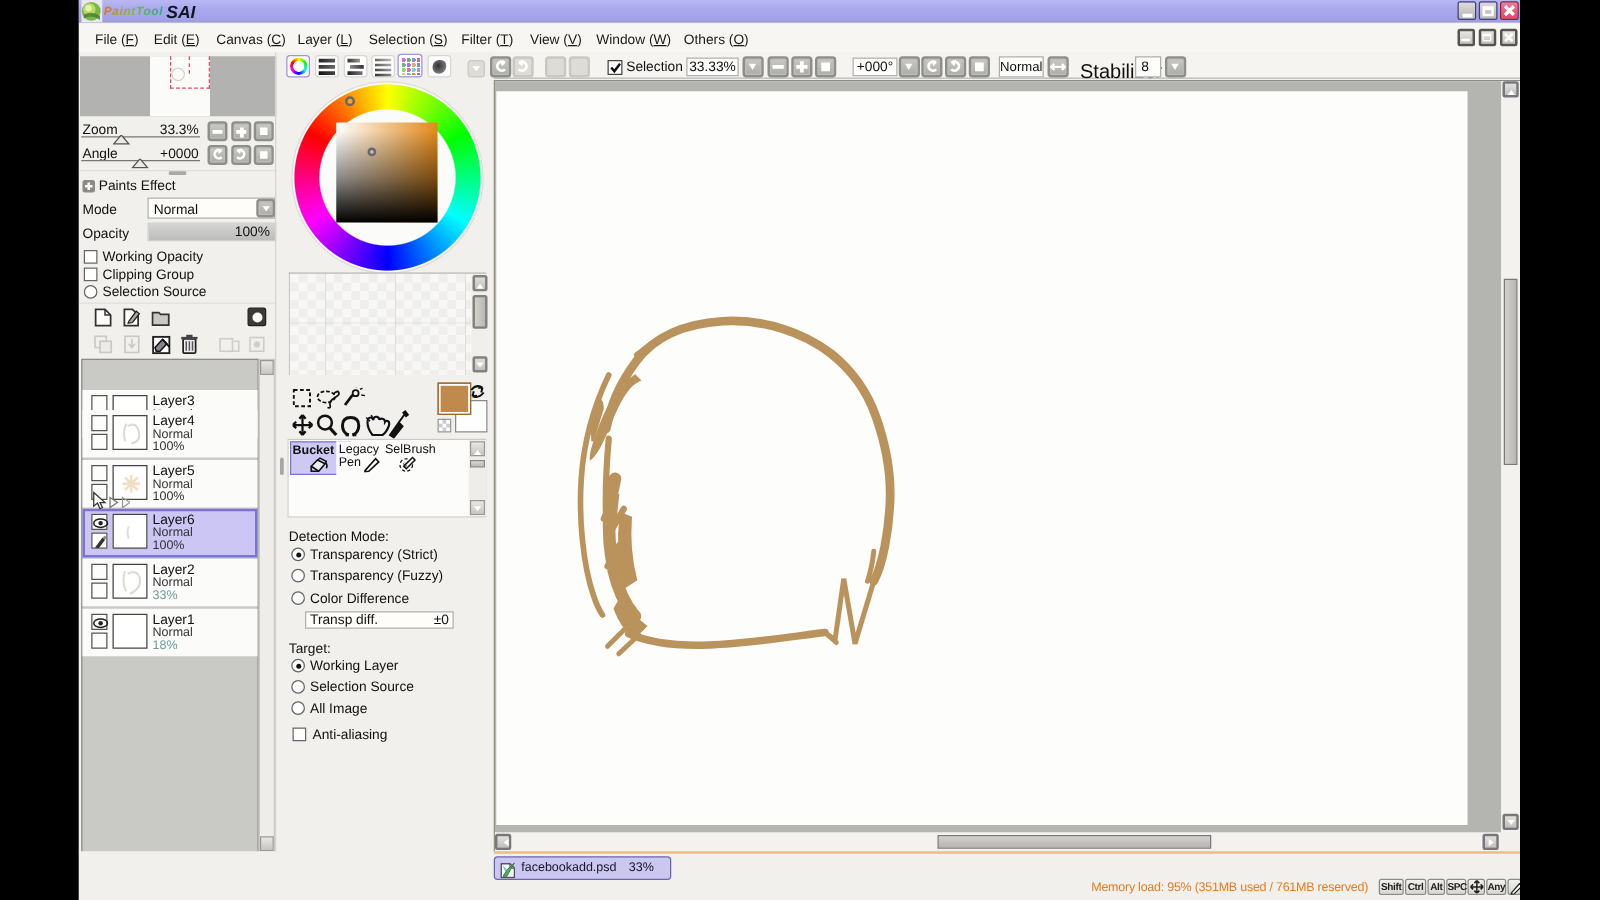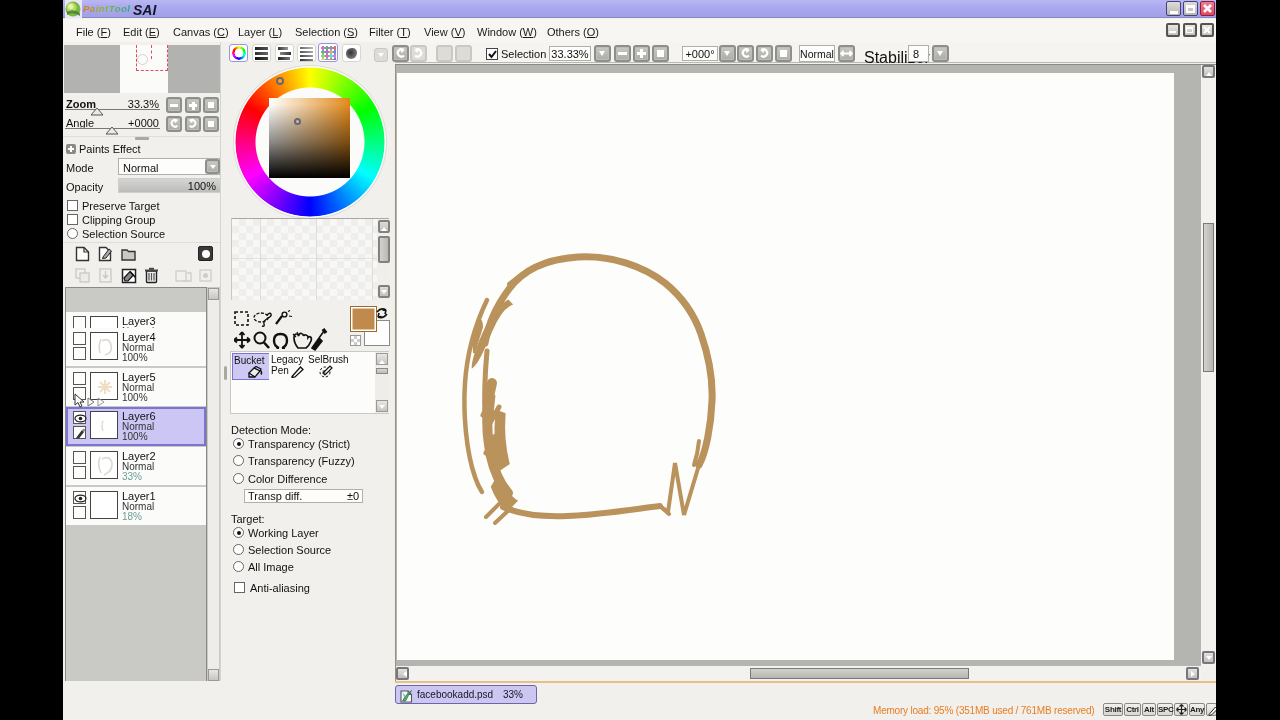--- a/index.html
+++ b/index.html
@@ -214,21 +214,21 @@
   </div>
   <div id="leftpanel">
 
     <div class="abs" style="left:1px;top:3px;width:157px;height:48px;background:#b2b2b1;">
       <div style="position:absolute;left:56px;top:0;width:48px;height:48px;background:#fbfbfa;"></div>
       <div style="position:absolute;left:72px;top:0;width:32px;height:26px;border:1px dashed #e8485f;border-top:none;"></div>
       <div style="position:absolute;left:73px;top:9px;width:11px;height:11px;border-radius:50%;border:1px solid #d8d2c8;"></div>
       <div style="position:absolute;left:87px;top:0px;width:1px;height:14px;border-left:1px dashed #e8485f;"></div>
     </div>
 
-    <div class="lbl" style="left:3px;top:56px;font-weight:bold;">Zoom</div>
+    <div class="lbl" style="left:3px;top:56px;">Zoom</div>
     <div class="lbl" style="left:60px;top:56px;width:36px;text-align:right;">33.3%</div>
     <div class="abs" style="left:2px;top:67px;width:95px;height:1px;background:#777;"></div>
     <svg class="abs" style="left:27px;top:66px" width="14" height="8">
         <path d="M7,0 L13,7 L1,7 Z" fill="#eceae6" stroke="#555" stroke-width="1"></path>
       </svg>
     <div class="gbtn" style="left:103px;top:55px;width:16px;height:16px;">
         <div class="glyph-w" style="left:2px;top:5px;width:8px;height:3px;"></div>
       </div>
     <div class="gbtn" style="left:122px;top:55px;width:16px;height:16px;">
         <div class="glyph-w" style="left:2px;top:5px;width:8px;height:3px;"></div>
@@ -274,21 +274,21 @@
     <div class="lbl" style="left:60px;top:120px;">Normal</div>
     <div class="gbtn" style="left:142px;top:117px;width:15px;height:15px;">
         <div style="position:absolute;left:2.5px;top:3.5px;width:0;height:0;border:3px solid transparent;border-top:4.5px solid #fff;"></div>
       </div>
 
     <div class="lbl" style="left:3px;top:139px;">Opacity</div>
     <div class="abs" style="left:55px;top:136px;width:103px;height:15px;background:linear-gradient(#d5d5d3,#bcbcba);border:1px solid #cfcecb;"></div>
     <div class="lbl" style="left:55px;top:138px;width:98px;text-align:right;">100%</div>
 
     <div class="cb" style="left:4px;top:158px;"></div>
-    <div class="lbl" style="left:19px;top:158px;">Preserve Target</div>
+    <div class="lbl" style="left:19px;top:158px;">Working Opacity</div>
     <div class="cb" style="left:4px;top:172px;"></div>
     <div class="lbl" style="left:19px;top:172px;">Clipping Group</div>
     <div class="rb" style="left:4px;top:186px;"></div>
     <div class="lbl" style="left:19px;top:186px;">Selection Source</div>
     <div class="abs" style="left:0px;top:200px;width:158px;height:1px;background:#e0ded8;"></div>
 
     <svg class="abs" style="left:12px;top:204px" width="15" height="16" viewBox="0 0 15 16">
       <path d="M1.5,1.5 L9,1.5 L13.5,6 L13.5,14.5 L1.5,14.5 Z" fill="#fdfdfc" stroke="#333" stroke-width="1.4"></path>
       <path d="M9,1.5 L9,6 L13.5,6" fill="none" stroke="#333" stroke-width="1.2"></path>
     </svg>
@@ -475,21 +475,21 @@
 
     <div class="abs" style="left:135px;top:278px;width:26px;height:26px;border:1px solid #8a8a86;background:#fefefe;"></div>
     <div class="abs" style="left:121px;top:264px;width:27px;height:26px;border:1px solid #9a6a30;background:#c08a4d;box-shadow:inset 0 0 0 1.5px #fff;"></div>
     <svg class="abs" style="left:146px;top:265px" width="14" height="13" viewBox="0 0 14 13">
       <path d="M2,5 Q6,0 11,3 M11,3 L7.5,3.2 M11,3 L10,7 M12,7 Q8,12 3,10 M3,10 L6.5,9.5 M3,10 L4,6" fill="none" stroke="#111" stroke-width="1.6"></path>
     </svg>
     <div class="abs" style="left:121px;top:293px;width:11px;height:11px;border:1px solid #999;background:conic-gradient(#ccc 25%,#fff 0 50%,#ccc 0 75%,#fff 0) 0 0/6px 6px;"></div>
 
     <div class="abs" style="left:1px;top:309px;width:159px;height:63px;border:1px solid #cac9c5;background:#fcfcfb;">
       <div style="position:absolute;left:0px;top:0px;width:144px;height:61px;background:#fcfcfb;"></div>
-      <div style="position:absolute;left:1px;top:1px;width:49px;height:27px;background:#cdc9f2;border:1px solid #7b74d0;font-size:10px;color:#111;padding:1px 0 0 1px;">Bucket
+      <div style="position:absolute;left:1px;top:1px;width:49px;height:27px;background:#cdc9f2;border:1px solid #7b74d0;font-size:10px;color:#111;padding:1px 0 0 1px;font-weight:bold;">Bucket
         <svg width="17" height="14" style="position:absolute;left:14px;top:11px" viewBox="0 0 17 14">
             <path d="M2,8 L7,3 L13,6 L8,12 Z" fill="#eee" stroke="#111" stroke-width="1.3"></path>
             <path d="M7,3 L9,1.5 L14,4 L13,6" fill="none" stroke="#111" stroke-width="1.2"></path>
             <path d="M13.5,5 Q15.5,8 14,9.5" fill="none" stroke="#111" stroke-width="1.3"></path>
             <path d="M2,8 L2,12 L8,12" fill="none" stroke="#111" stroke-width="1.3"></path>
           </svg>
       </div>
       <div style="position:absolute;left:38px;top:1px;width:37px;height:27px;background:#fcfcfb;font-size:10px;color:#111;padding:1px 0 0 2px;line-height:11px;">Legacy<br>Pen
         <svg width="14" height="13" style="position:absolute;left:22px;top:12px" viewBox="0 0 14 13">
             <path d="M1,11.5 L9.5,2 L12,4.5 L4,12 L1,12.5 Z" fill="#fff" stroke="#111" stroke-width="1.3"></path>

